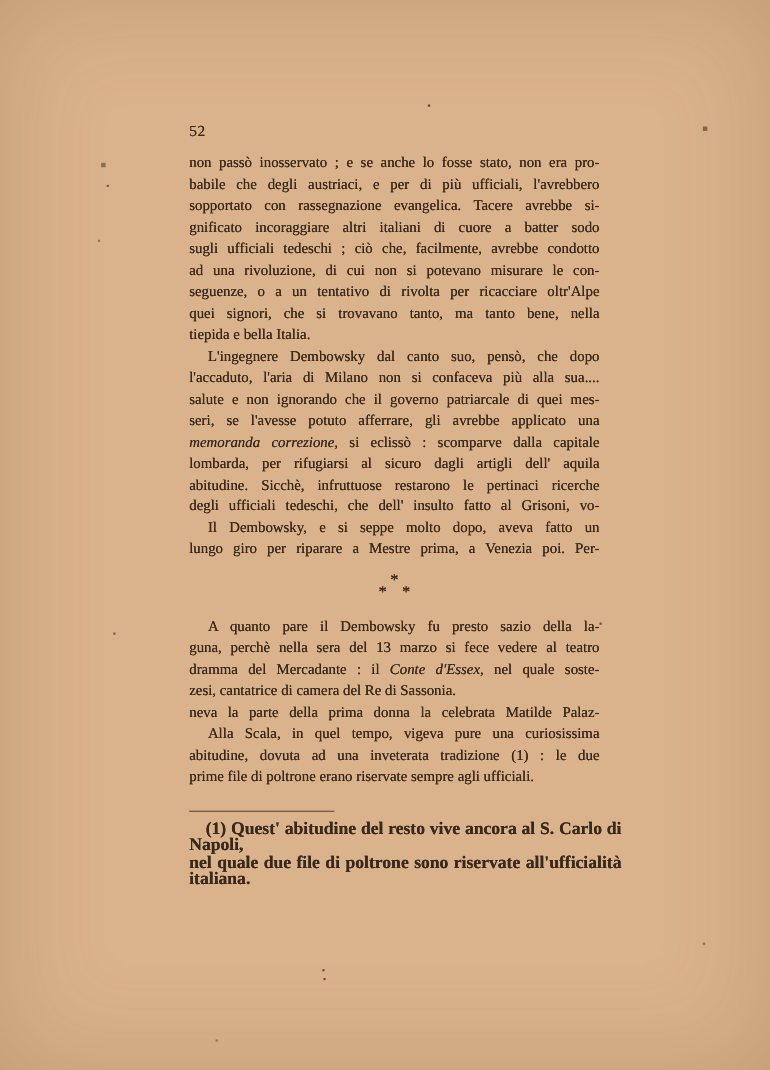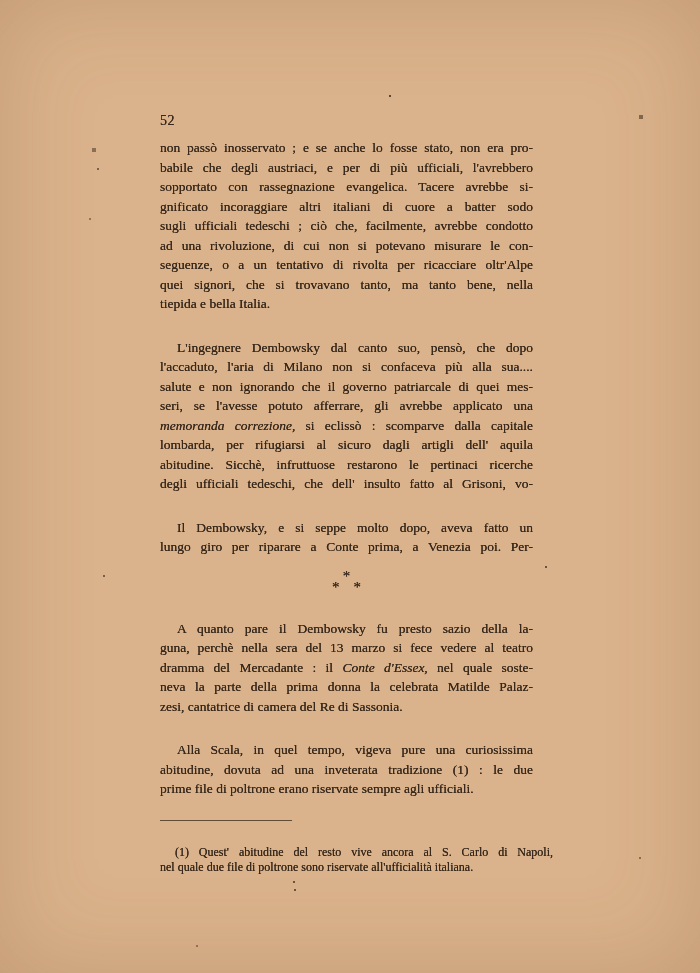--- a/index.html
+++ b/index.html
@@ -11,44 +11,44 @@
   .page {
     position: relative;
     width: 700px; height: 973px;
     background: var(--paper, #dab28b);
     box-shadow: inset 0 0 95px rgba(112, 72, 36, 0.22);
     font-family: "Liberation Serif", serif;
     color: var(--ink, #38291c);
     text-shadow: 0 0 0.35px currentColor; 
   }
   .textblock {
-    position: absolute; left: 160px; top: 112px; width: 373px;
+    position: absolute; left: 172px; top: 112px; width: 373px;
   }
   .page-number {
     font-size: 14px; line-height: 17px; margin-bottom: 9px; letter-spacing: 0.5px;
   }
   .section .line {
     font-size: 13.5px; line-height: 19.5px;
     text-align: justify; text-align-last: justify;
   }
   .line.last { text-align-last: left; }
-  .line.first-indent { text-indent: 17px; margin-top: 24px; }
+  .line.first-indent { text-indent: 17px; }
   .it { font-style: italic; }
 
   .asterism { text-align: center; margin: 15px 0 13px; height: 23px; }
   .ast-top { display: block; line-height: 9px; font-size: 15px; }
   .ast-bottom { display: block; line-height: 13px; font-size: 15px; }
   .ast-bottom span { display: inline-block; margin: 0 7px; }
 
   .footnote { margin-top: 21px; width: 393px; }
   .footnote-rule {
     width: 132px; height: 1px; background: rgba(56, 41, 28, 0.75); margin-bottom: 8px;
   }
   .footnote-text .line {
-    font-size: 12px; line-height: 15.5px; font-weight: normal;
+    font-size: 16px; line-height: 15.5px; font-weight: bold;
     text-align: justify; text-align-last: justify;
   }
   .footnote-text .line.last { text-align-last: left; }
   .footnote-text .line.first-indent { text-indent: 15px; }
 
   
   .specks {
     position: absolute; left: 0; top: 0; width: 2px; height: 2px; background: transparent;
     box-shadow:
       389px  95px 0 0 rgba(60, 42, 28, 0.80),
@@ -90,36 +90,36 @@
           <div class="line"><span>l'accaduto, l'aria di Milano non si confaceva più alla sua....</span></div>
           <div class="line"><span>salute e non ignorando che il governo patriarcale di quei mes-</span></div>
           <div class="line"><span>seri, se l'avesse potuto afferrare, gli avrebbe applicato una</span></div>
           <div class="line"><span class="it">memoranda correzione,</span><span> si eclissò : scomparve dalla capitale</span></div>
           <div class="line"><span>lombarda, per rifugiarsi al sicuro dagli artigli dell' aquila</span></div>
           <div class="line"><span>abitudine. Sicchè, infruttuose restarono le pertinaci ricerche</span></div>
           <div class="line"><span>degli ufficiali tedeschi, che dell' insulto fatto al Grisoni, vo-</span></div>
         </div>
         <div class="para">
           <div class="line first-indent"><span>Il Dembowsky, e si seppe molto dopo, aveva fatto un</span></div>
-          <div class="line"><span>lungo giro per riparare a Conte prima, a Venezia poi. Per-</span></div>
+          <div class="line"><span>lungo giro per riparare a Mestre prima, a Venezia poi. Per-</span></div>
         </div>
       </div>
 
     <div class="asterism">
       <span class="ast-top">*</span>
       <span class="ast-bottom"><span>*</span><span>*</span></span>
     </div>
 
     <div class="section">
         <div class="para">
           <div class="line first-indent"><span>A quanto pare il Dembowsky fu presto sazio della la-</span></div>
           <div class="line"><span>guna, perchè nella sera del 13 marzo si fece vedere al teatro</span></div>
           <div class="line"><span>dramma del Mercadante : il </span><span class="it">Conte d'Essex,</span><span> nel quale soste-</span></div>
+          <div class="line last"><span>zesi, cantatrice di camera del Re di Sassonia.</span></div>
           <div class="line"><span>neva la parte della prima donna la celebrata Matilde Palaz-</span></div>
-          <div class="line last"><span>zesi, cantatrice di camera del Re di Sassonia.</span></div>
         </div>
         <div class="para">
           <div class="line first-indent"><span>Alla Scala, in quel tempo, vigeva pure una curiosissima</span></div>
           <div class="line"><span>abitudine, dovuta ad una inveterata tradizione (1) : le due</span></div>
           <div class="line last"><span>prime file di poltrone erano riservate sempre agli ufficiali.</span></div>
         </div>
       </div>
 
     <div class="footnote">
       <div class="footnote-rule"></div>

